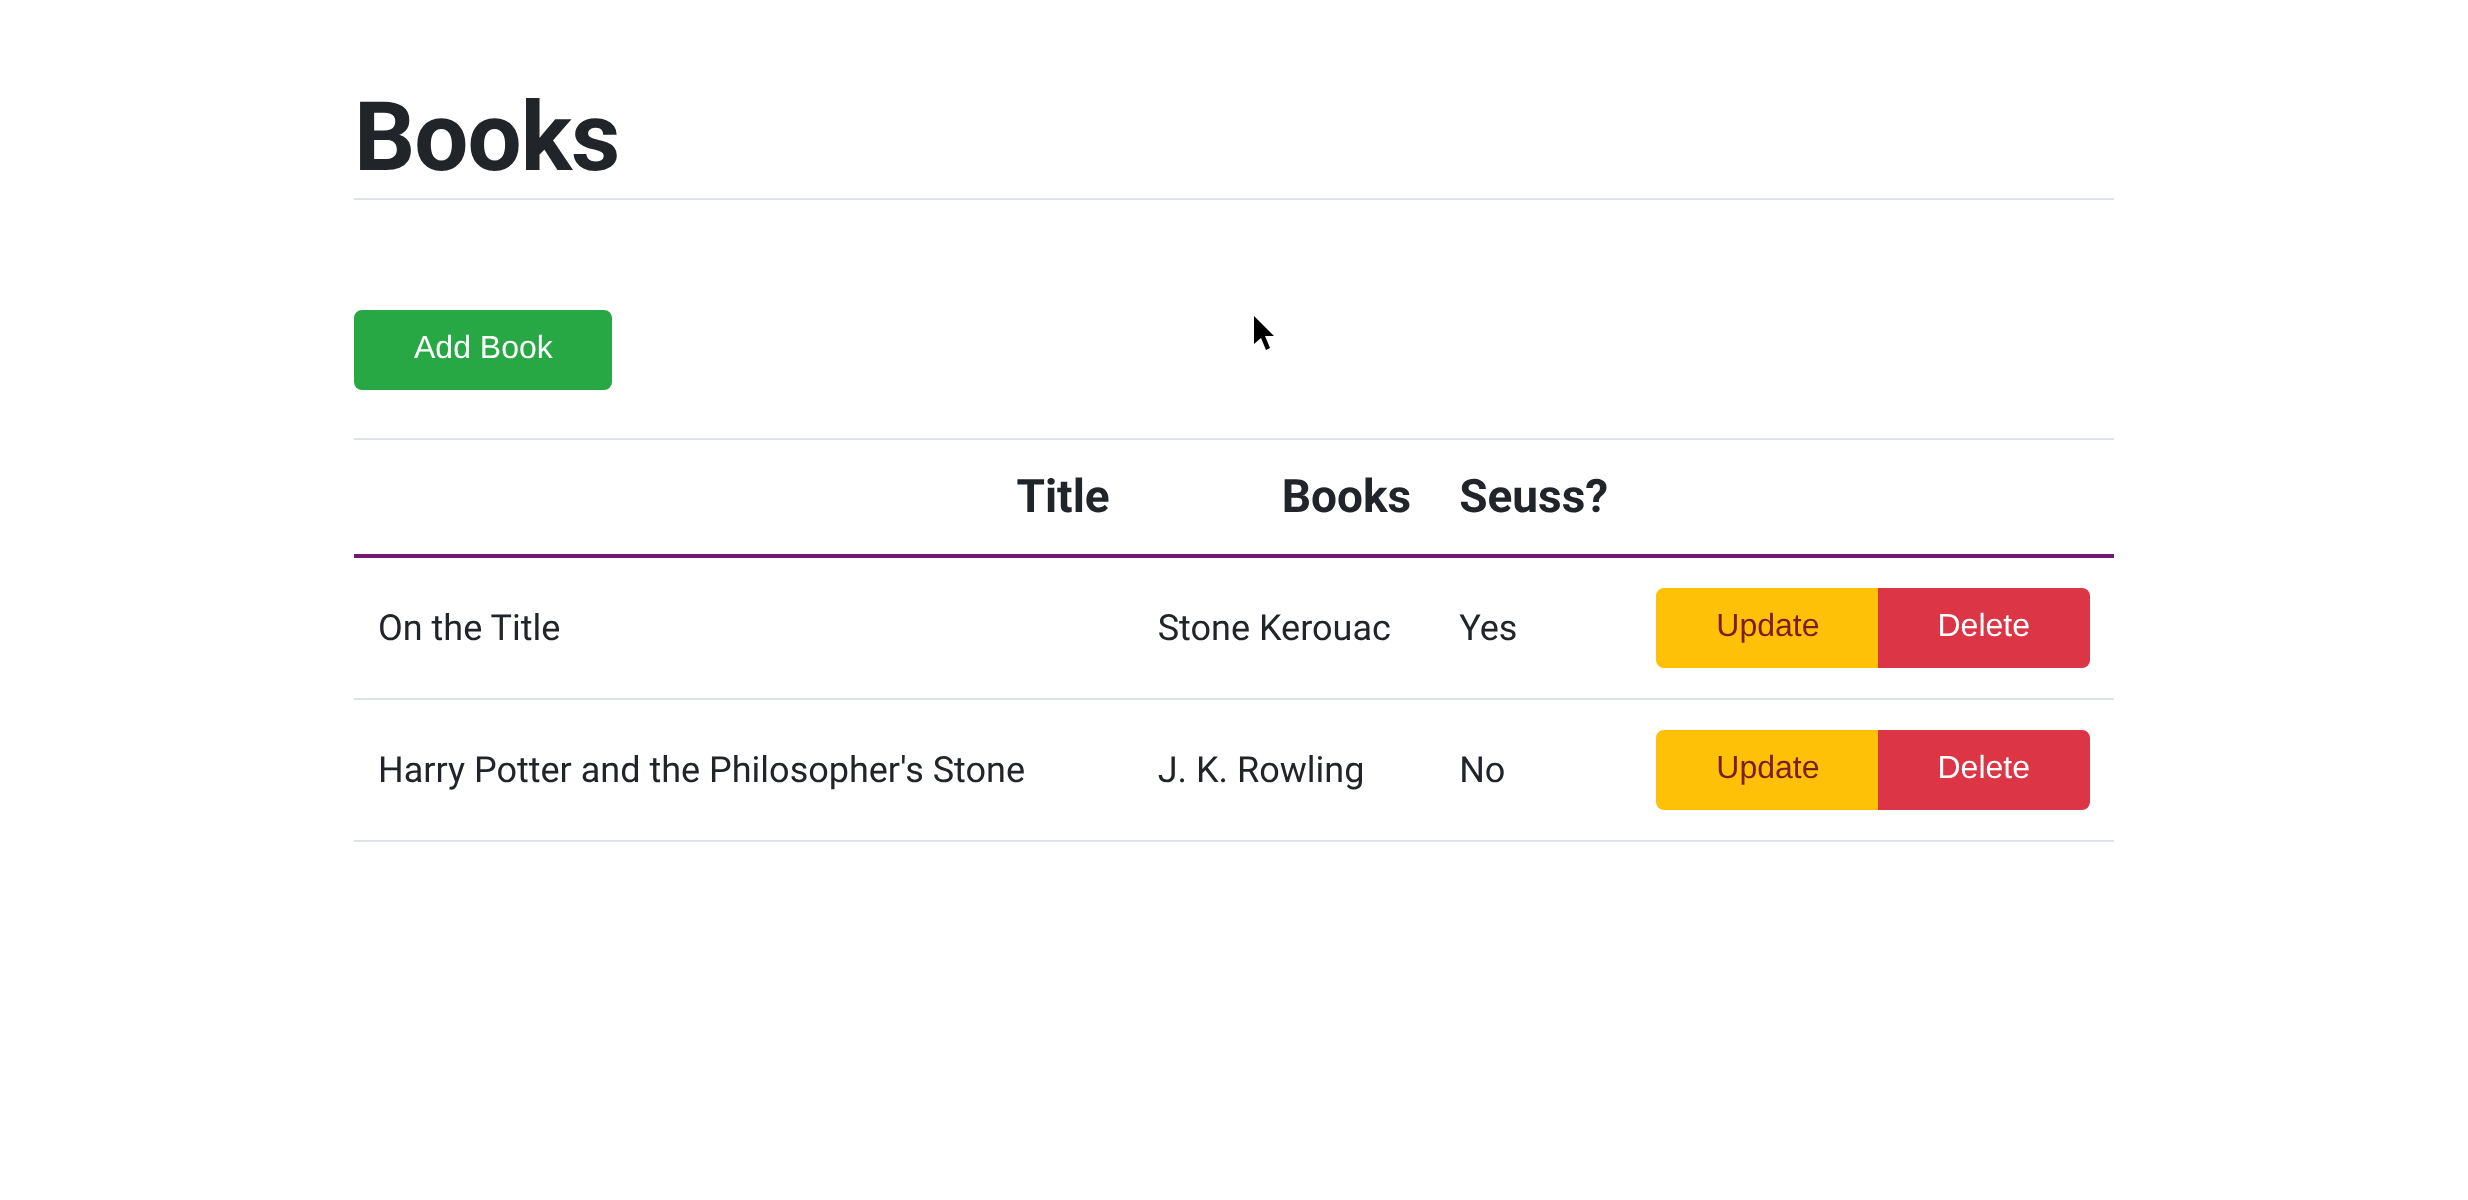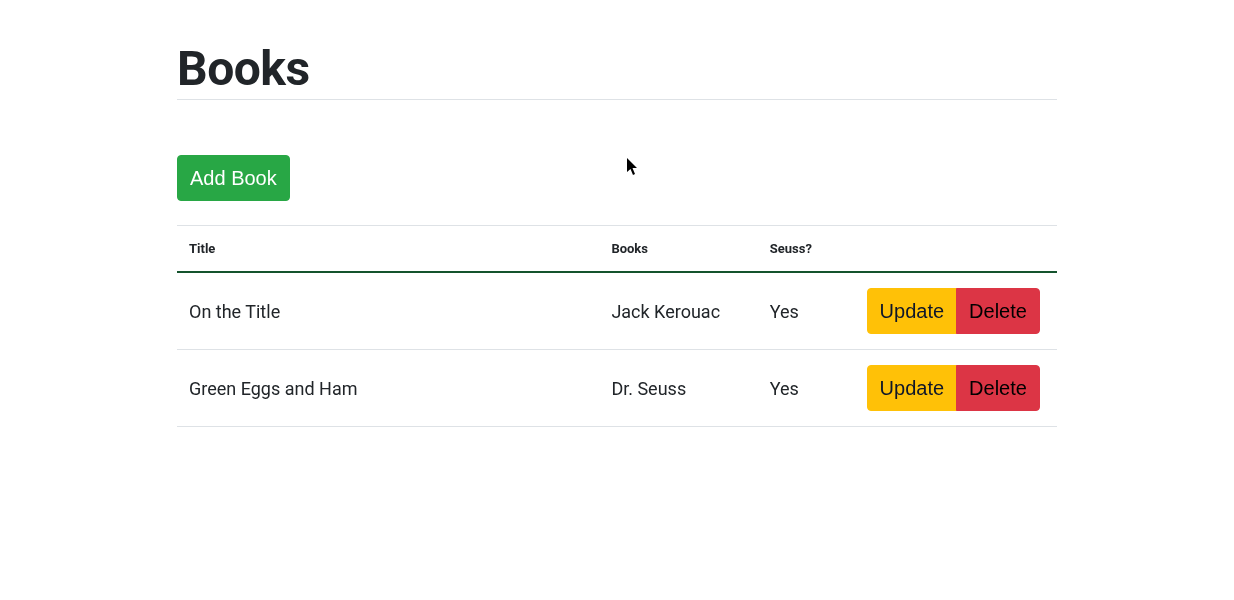--- a/index.html
+++ b/index.html
@@ -29,38 +29,38 @@
       border-top: 1px solid #dee2e6;
       margin-bottom: 55px;
     }
     .btn {
       display: inline-block;
       font-weight: 400;
       text-align: center;
       vertical-align: middle;
       user-select: none;
       border: 1px solid transparent;
-      padding: 7px 12px;
-      font-size: 20px;
+      padding: 7px 29px;
+      font-size: 16px;
       line-height: 1.5;
       border-radius: 4px;
       cursor: pointer;
     }
     .btn-success {
       color: #fff;
       background-color: #28a745;
       border-color: #28a745;
     }
     .btn-warning {
-      color: #0f172a;
+      color: #7f1d1d;
       background-color: #ffc107;
       border-color: #ffc107;
     }
     .btn-danger {
-      color: #000000;
+      color: #ffffff;
       background-color: #dc3545;
       border-color: #dc3545;
     }
     .btn-group {
       display: inline-flex;
     }
     .btn-group .btn:not(:last-child) {
       border-top-right-radius: 0;
       border-bottom-right-radius: 0;
     }
@@ -74,25 +74,25 @@
       border-top: 1px solid #dee2e6;
       margin-top: 24px;
       margin-bottom: 0;
     }
     table.table {
       width: 100%;
       border-collapse: collapse;
       font-size: 18px;
     }
     table.table th {
-      text-align: left;
+      text-align: right;
       font-weight: 700;
       padding: 15px 12px;
-      border-bottom: 2px solid #14532d;
-      font-size: 13px;
+      border-bottom: 2px solid #701a75;
+      font-size: 23px;
     }
     table.table td {
       padding: 15px 12px;
       border-bottom: 1px solid #dee2e6;
       vertical-align: middle;
     }
     table.table th:first-child,
     table.table td:first-child {
       padding-left: 12px;
     }
@@ -124,33 +124,33 @@
       <tr>
         <th class="col-title">Title</th>
         <th class="col-author">Books</th>
         <th class="col-read">Seuss?</th>
         <th class="col-actions"></th>
       </tr>
     </thead>
     <tbody>
       <tr>
         <td>On the Title</td>
-        <td>Jack Kerouac</td>
+        <td>Stone Kerouac</td>
         <td>Yes</td>
         <td>
           <div class="btn-group">
             <button type="button" class="btn btn-warning">Update</button>
             <button type="button" class="btn btn-danger">Delete</button>
           </div>
         </td>
       </tr>
       <tr>
-        <td>Green Eggs and Ham</td>
-        <td>Dr. Seuss</td>
-        <td>Yes</td>
+        <td>Harry Potter and the Philosopher's Stone</td>
+        <td>J. K. Rowling</td>
+        <td>No</td>
         <td>
           <div class="btn-group">
             <button type="button" class="btn btn-warning">Update</button>
             <button type="button" class="btn btn-danger">Delete</button>
           </div>
         </td>
       </tr>
     </tbody>
   </table>
 </div>

